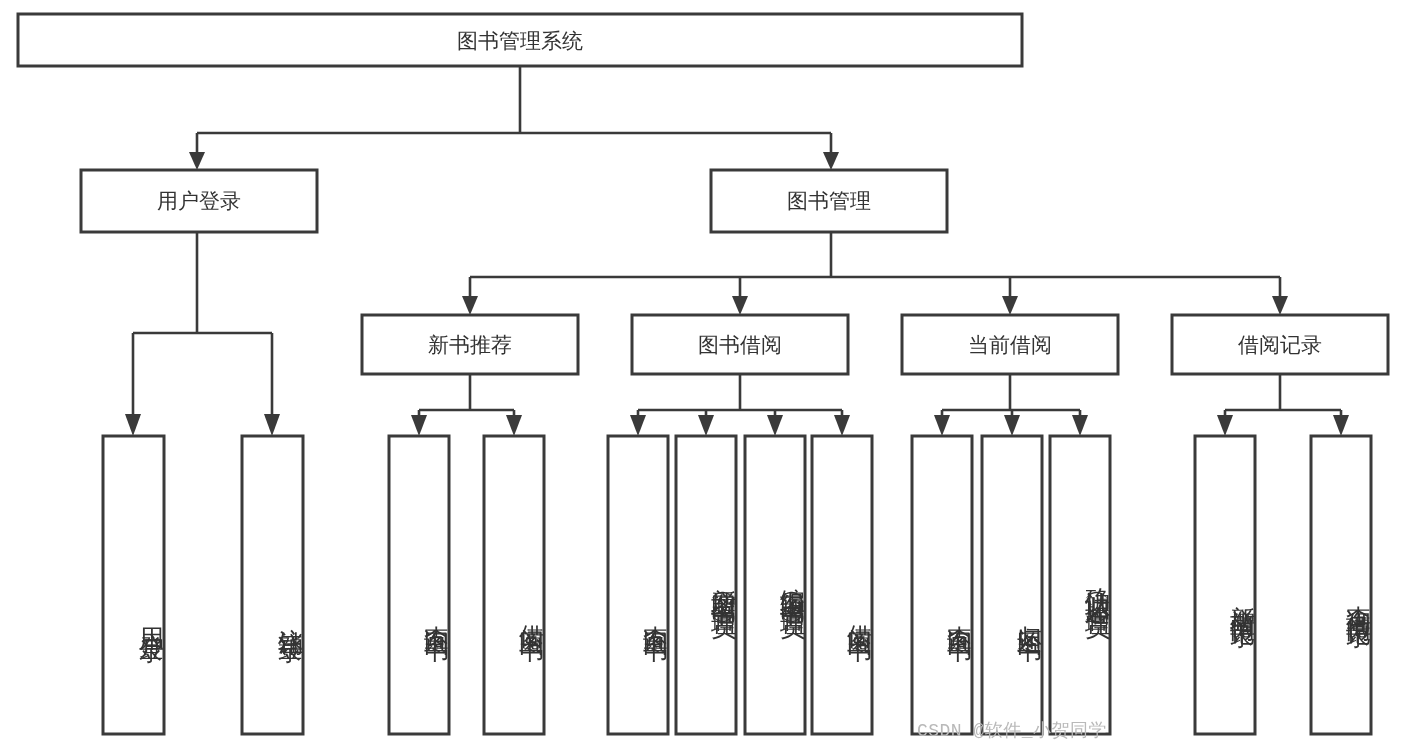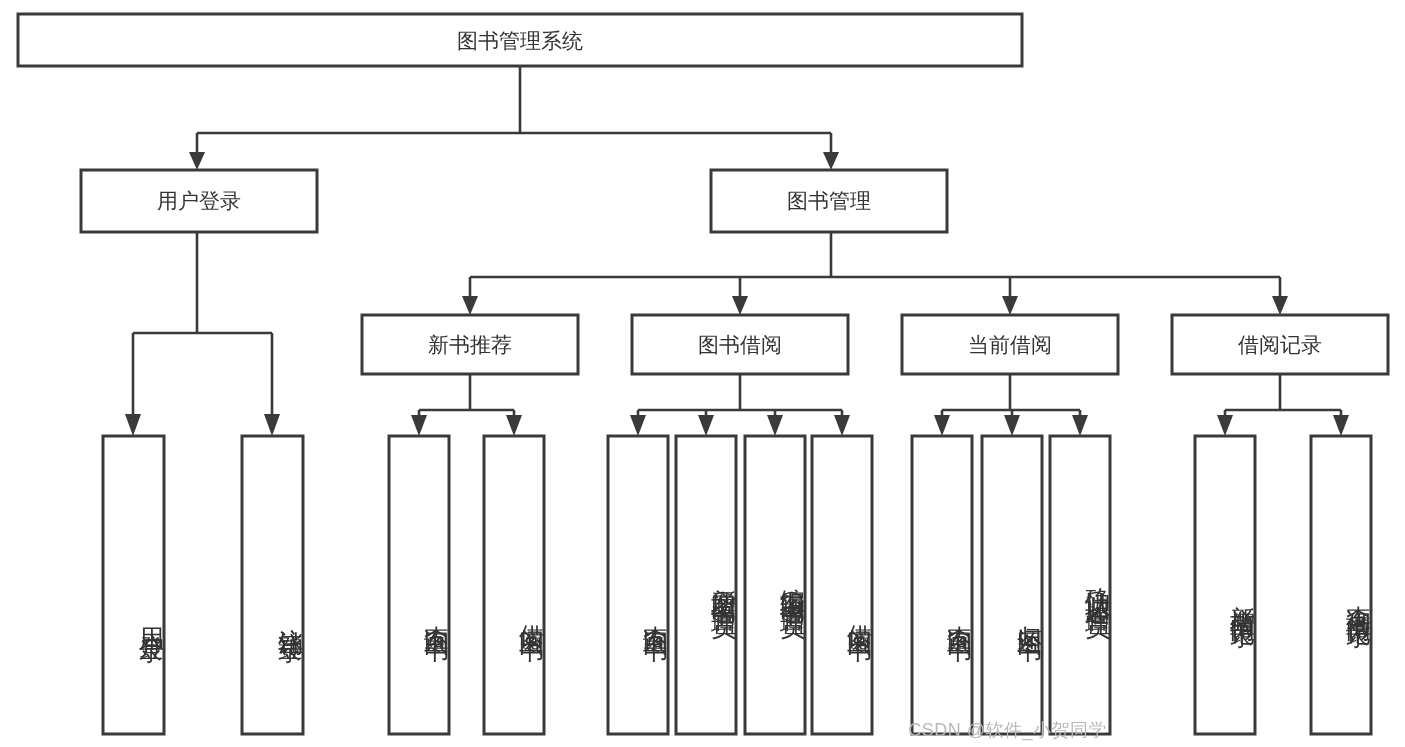--- a/index.html
+++ b/index.html
@@ -60,21 +60,21 @@
     line-height: 1;
     letter-spacing: 4px;
     color: #333333;
     white-space: nowrap;
     pointer-events: none;
   }
   .watermark {
     position: absolute;
     right: 10px;
     bottom: 5px;
-    font-family: Liberation Sans, sans-serif;
+    font-family: Liberation Mono, monospace;
     font-size: 18px;
     color: #b9b9b9;
     white-space: nowrap;
     letter-spacing: 0.5px;
   }
 </style>
 </head>
 <body>
 
 <div id="diagram-root">

